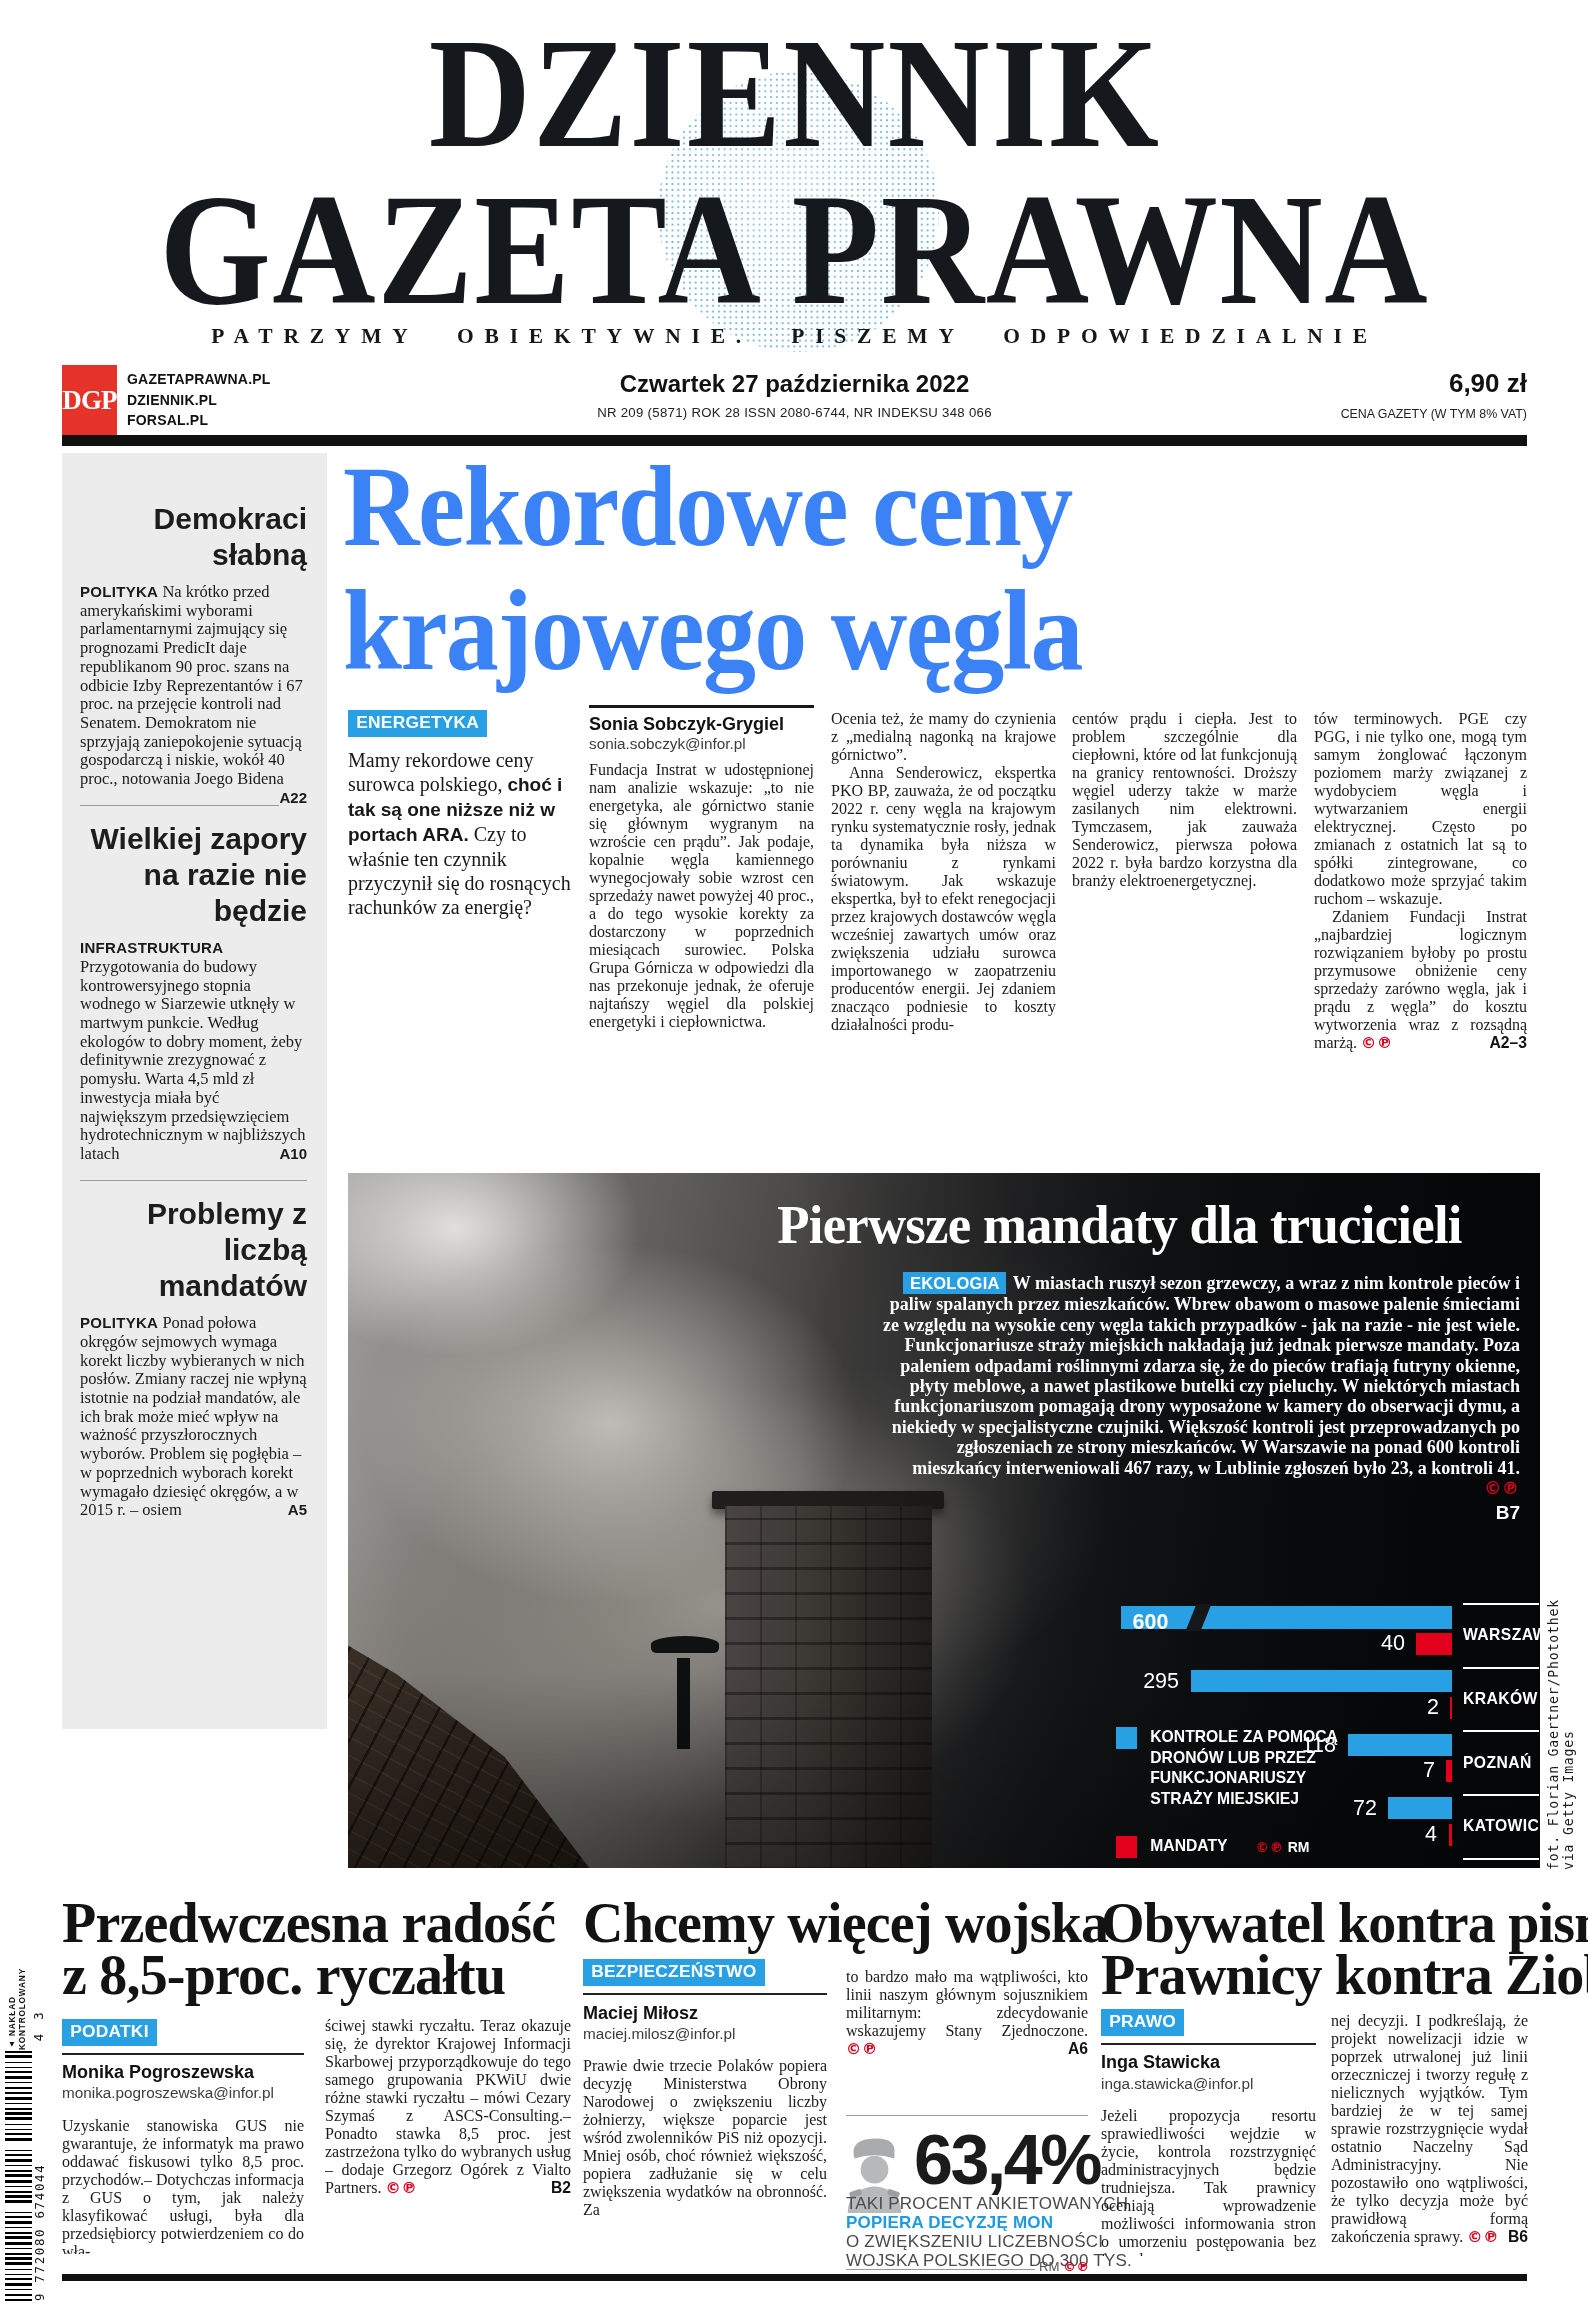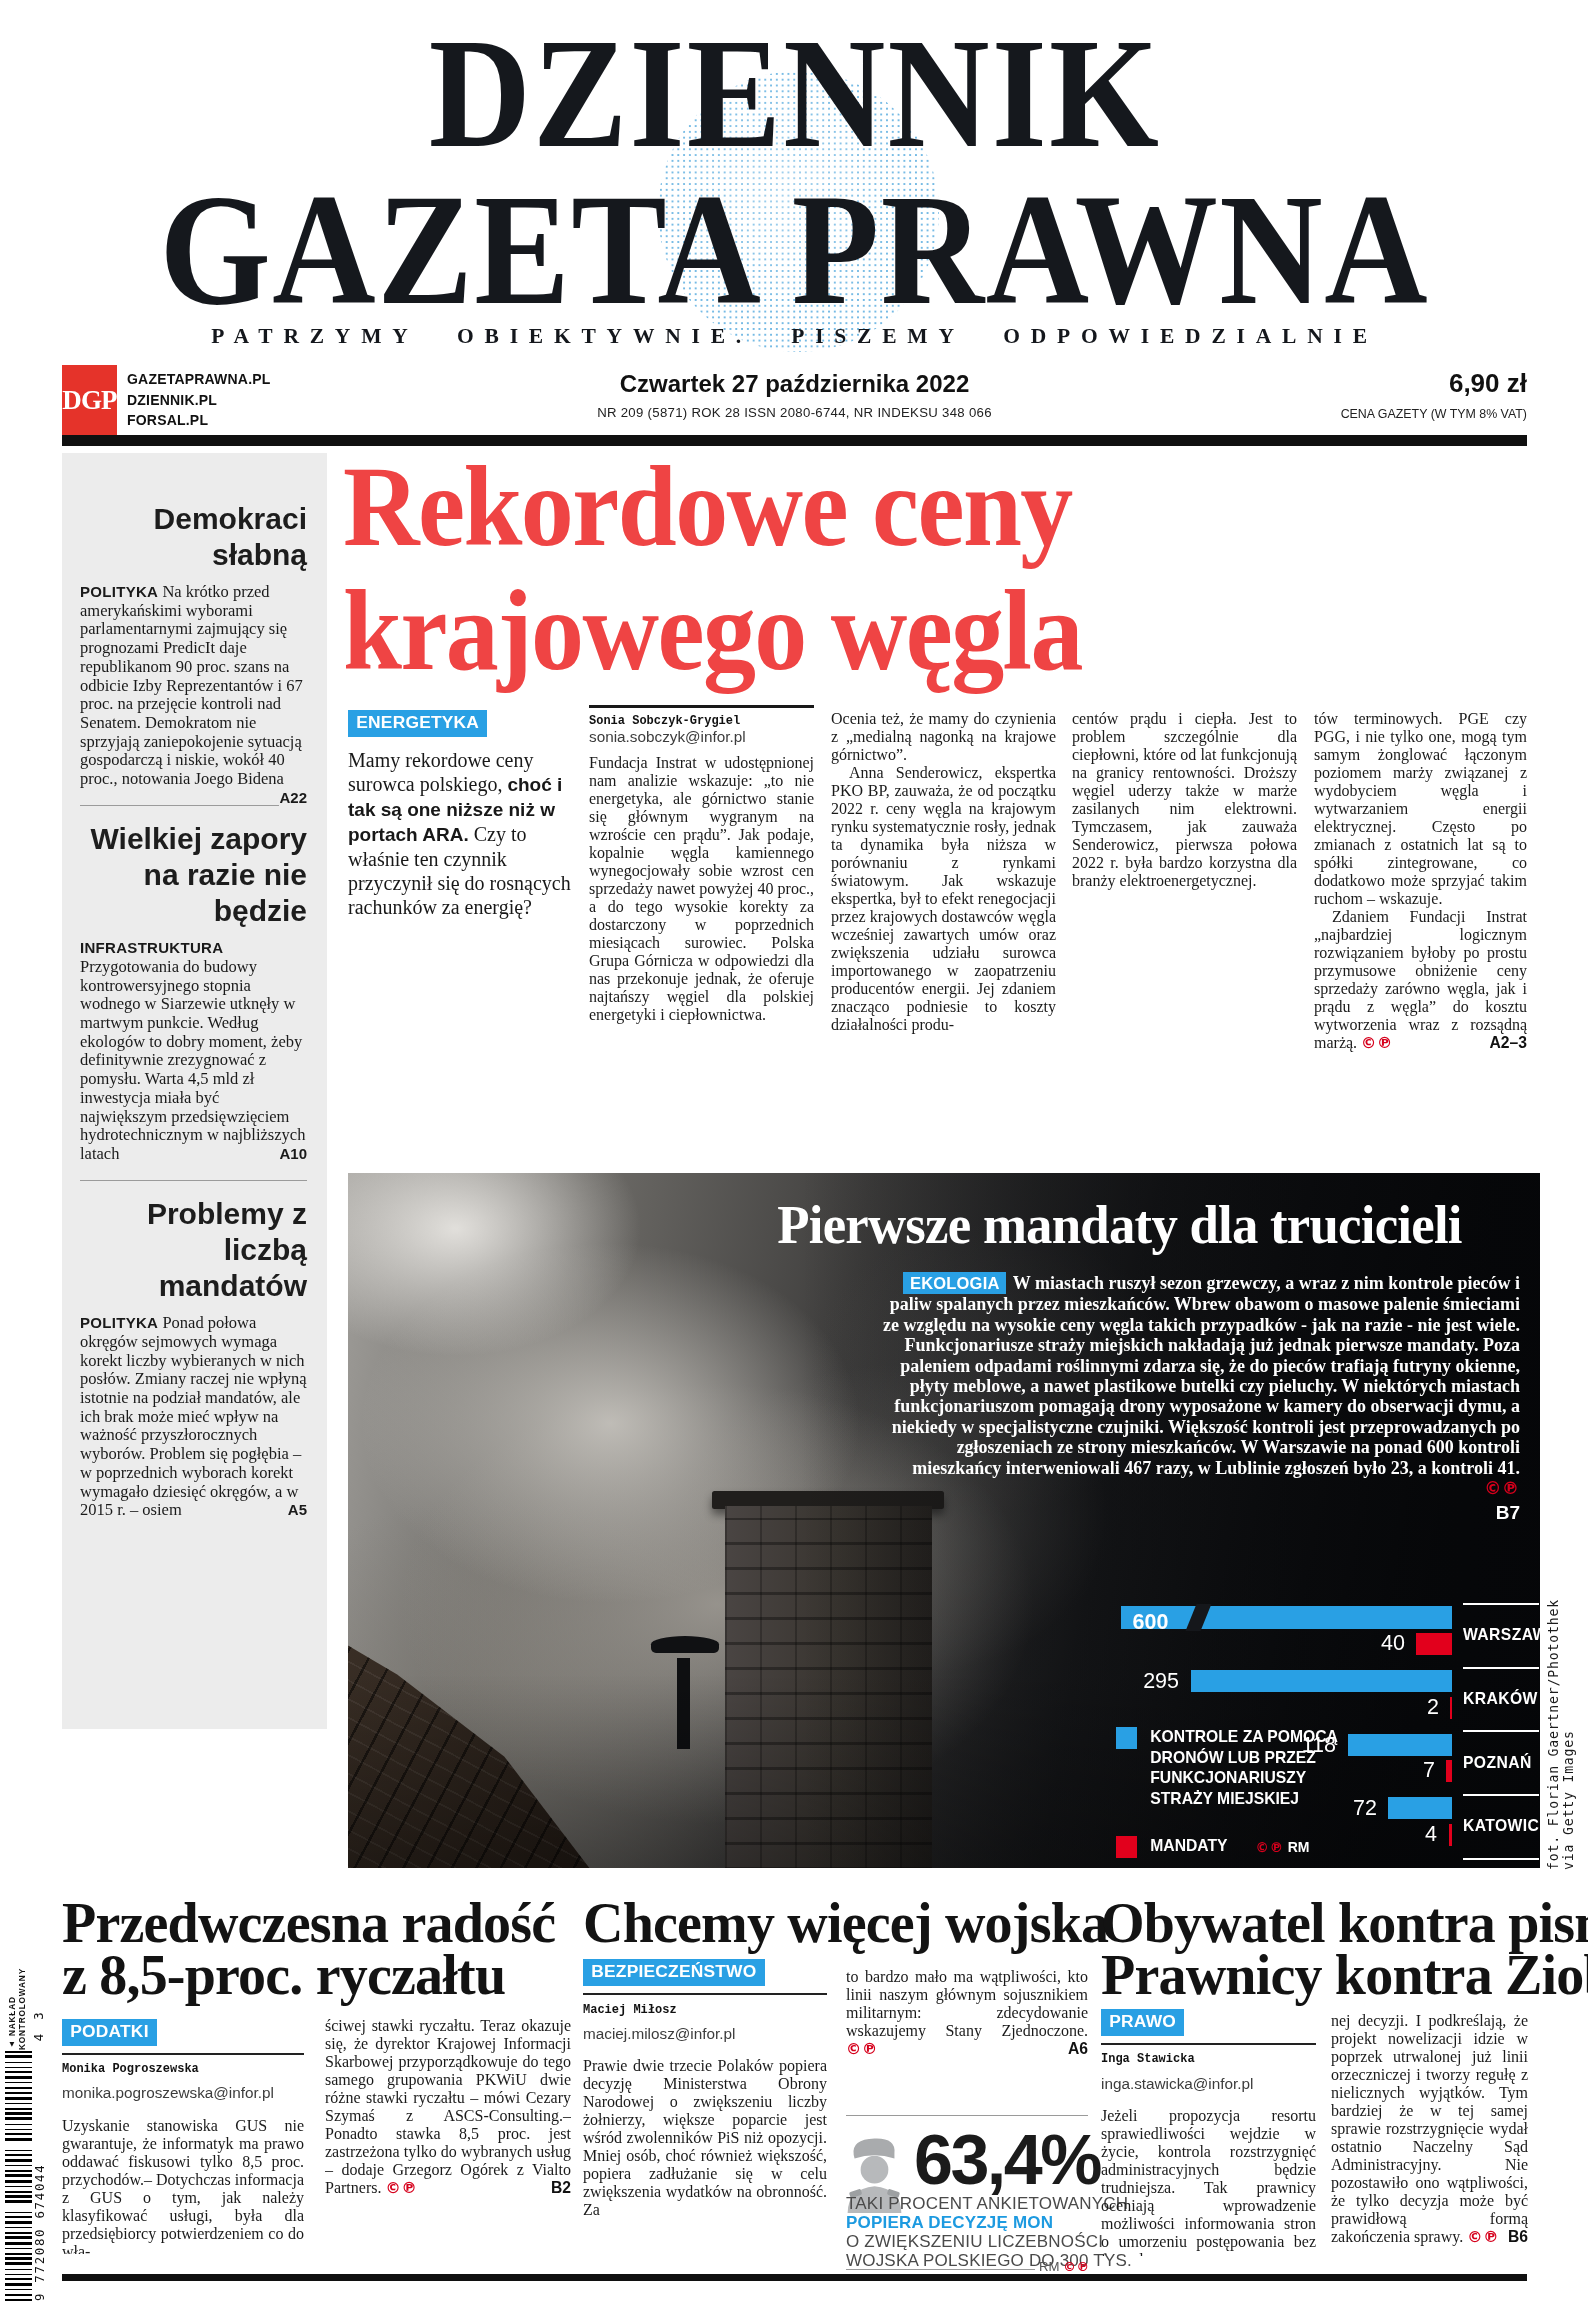--- a/index.html
+++ b/index.html
@@ -30,38 +30,38 @@
   .ibar-pricenote{right:62px;top:407px;text-align:right;font-family:"Liberation Sans",sans-serif;font-size:12.4px;color:#222;}
   .toprule{left:62px;width:1465px;top:435px;height:10.8px;background:#101010;}
 
   
   .chip{display:inline-block;background:#29a0e4;color:#fff;font-family:"Liberation Sans",sans-serif;
     font-weight:bold;font-size:17.4px;line-height:17.4px;padding:4.1px 8.3px 5px;letter-spacing:0.2px;}
   .chip-dark{background:#111;color:#fff;}
   .redmark{color:#d6001c;font-weight:bold;font-family:"DejaVu Sans",sans-serif;font-size:.95em;letter-spacing:0.8px;}
   .pageref{float:right;font-family:"Liberation Sans",sans-serif;font-weight:bold;font-size:15.7px;color:#111;}
   .byline-rule{height:2.5px;background:#181818;}
-  .author{font-family:Liberation Mono, monospace;font-weight:bold;font-size:12px;color:#111;}
+  .author{font-family:Liberation Sans, sans-serif;font-weight:bold;font-size:18px;color:#111;}
   .email{font-family:"Liberation Sans",sans-serif;font-size:15.3px;color:#3c3c3c;}
   .bodycol{font-size:16px;line-height:18px;text-align:justify;overflow:hidden;}
   .bodycol p{margin:0;}
   .bodycol p + p{text-indent:18px;}
 
   
   .sidebar{left:62px;top:453px;width:265px;height:1276px;background:#ececec;box-sizing:border-box;
     padding:48px 20px 0 18px;}
   .sb-chip{left:62px;top:457px;}
   .sb-title{font-family:"Liberation Sans",sans-serif;font-weight:bold;font-size:30px;line-height:36px;color:#1d1d1d;margin:0 0 10px;text-align:right;}
   .sb-text{font-size:16.5px;line-height:18.7px;color:#1a1a1a;text-align:left;margin:0;}
   .sb-kicker{font-family:"Liberation Sans",sans-serif;font-weight:bold;font-size:15px;letter-spacing:0.3px;}
   .sb-page{float:right;font-family:"Liberation Sans",sans-serif;font-weight:bold;font-size:15px;}
   .sb-div{border:none;border-top:1.7px solid #9b9b9b;margin:16.5px 0 15px;}
 
   
-  .headline{left:343px;top:445px;width:1192px;font-weight:bold;color:#ef4444;font-size:114px;line-height:124px;letter-spacing:-1.7px;white-space:nowrap;}
+  .headline{left:343px;top:445px;width:1192px;font-weight:bold;color:#3b82f6;font-size:114px;line-height:124px;letter-spacing:-1.7px;white-space:nowrap;}
   .headline span{display:inline-block;transform:scaleX(.93);transform-origin:left;}
   .leadcol{left:348px;top:710px;width:227px;}
   .leadtext{margin-top:11.6px;font-size:20px;line-height:24px;color:#181818;}
   .lead-bold{font-family:"Liberation Sans",sans-serif;font-weight:bold;font-size:19px;}
   .col{width:225px;}
   .c2{left:589px;top:705px;} .c3{left:831px;top:710px;} .c4{left:1072px;top:710px;} .c5{left:1314px;top:710px;width:213px;}
   .c2 .bodycol{margin-top:8.3px;height:316px;}
   .c3 .bodycol,.c4 .bodycol,.c5 .bodycol{height:379px;}
 
   

